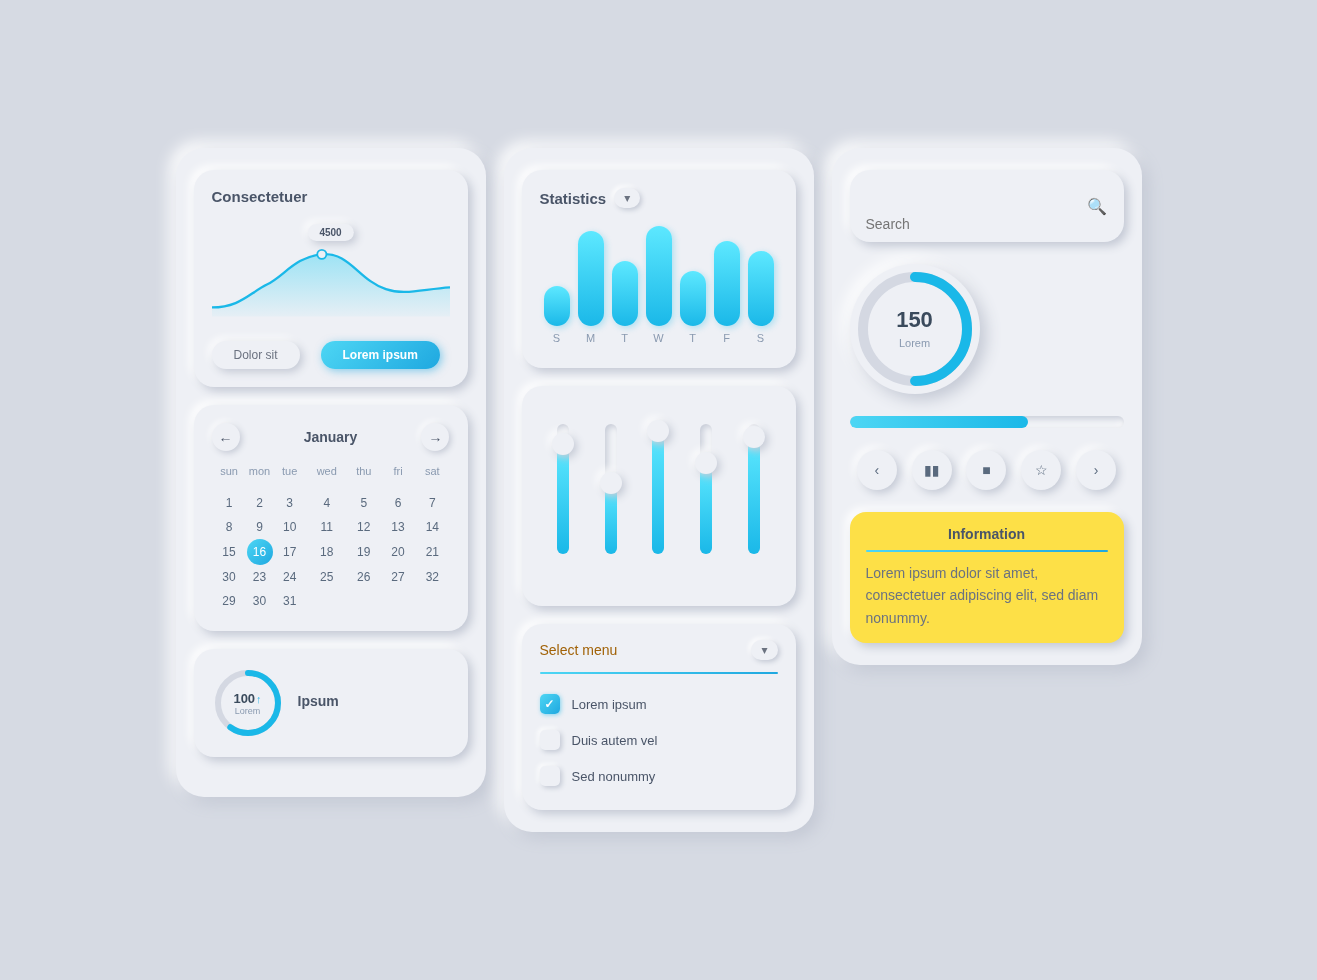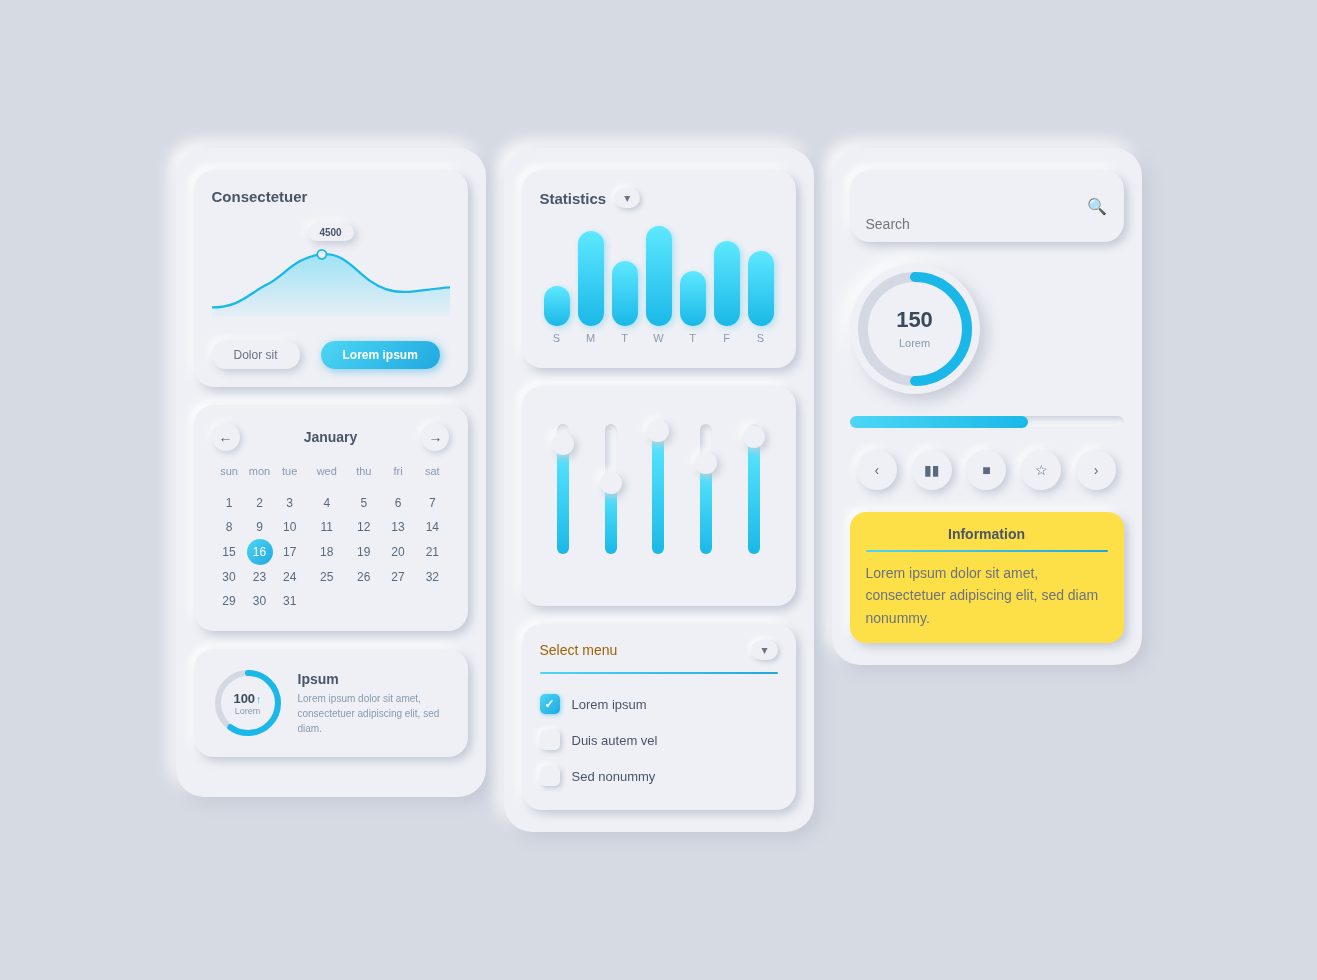--- a/index.html
+++ b/index.html
@@ -626,21 +626,20 @@
         <div class="gauge-center">
           <div class="gauge-val">
             <span>100</span>
               <span class="arrow-up">↑</span>
           </div>
           <div class="gauge-label">Lorem</div>
         </div>
       </div>
       <div class="ipsum-text">
         <h3>Ipsum</h3>
-        <p>Lorem ipsum dolor sit amet, consectetuer adipiscing elit, sed diam.</p>
       </div>
     </div>
 
   </div>
 
   <div class="panel">
 
     <div class="card">
       <div class="stats-header">
         <span class="stats-title">Statistics</span>

